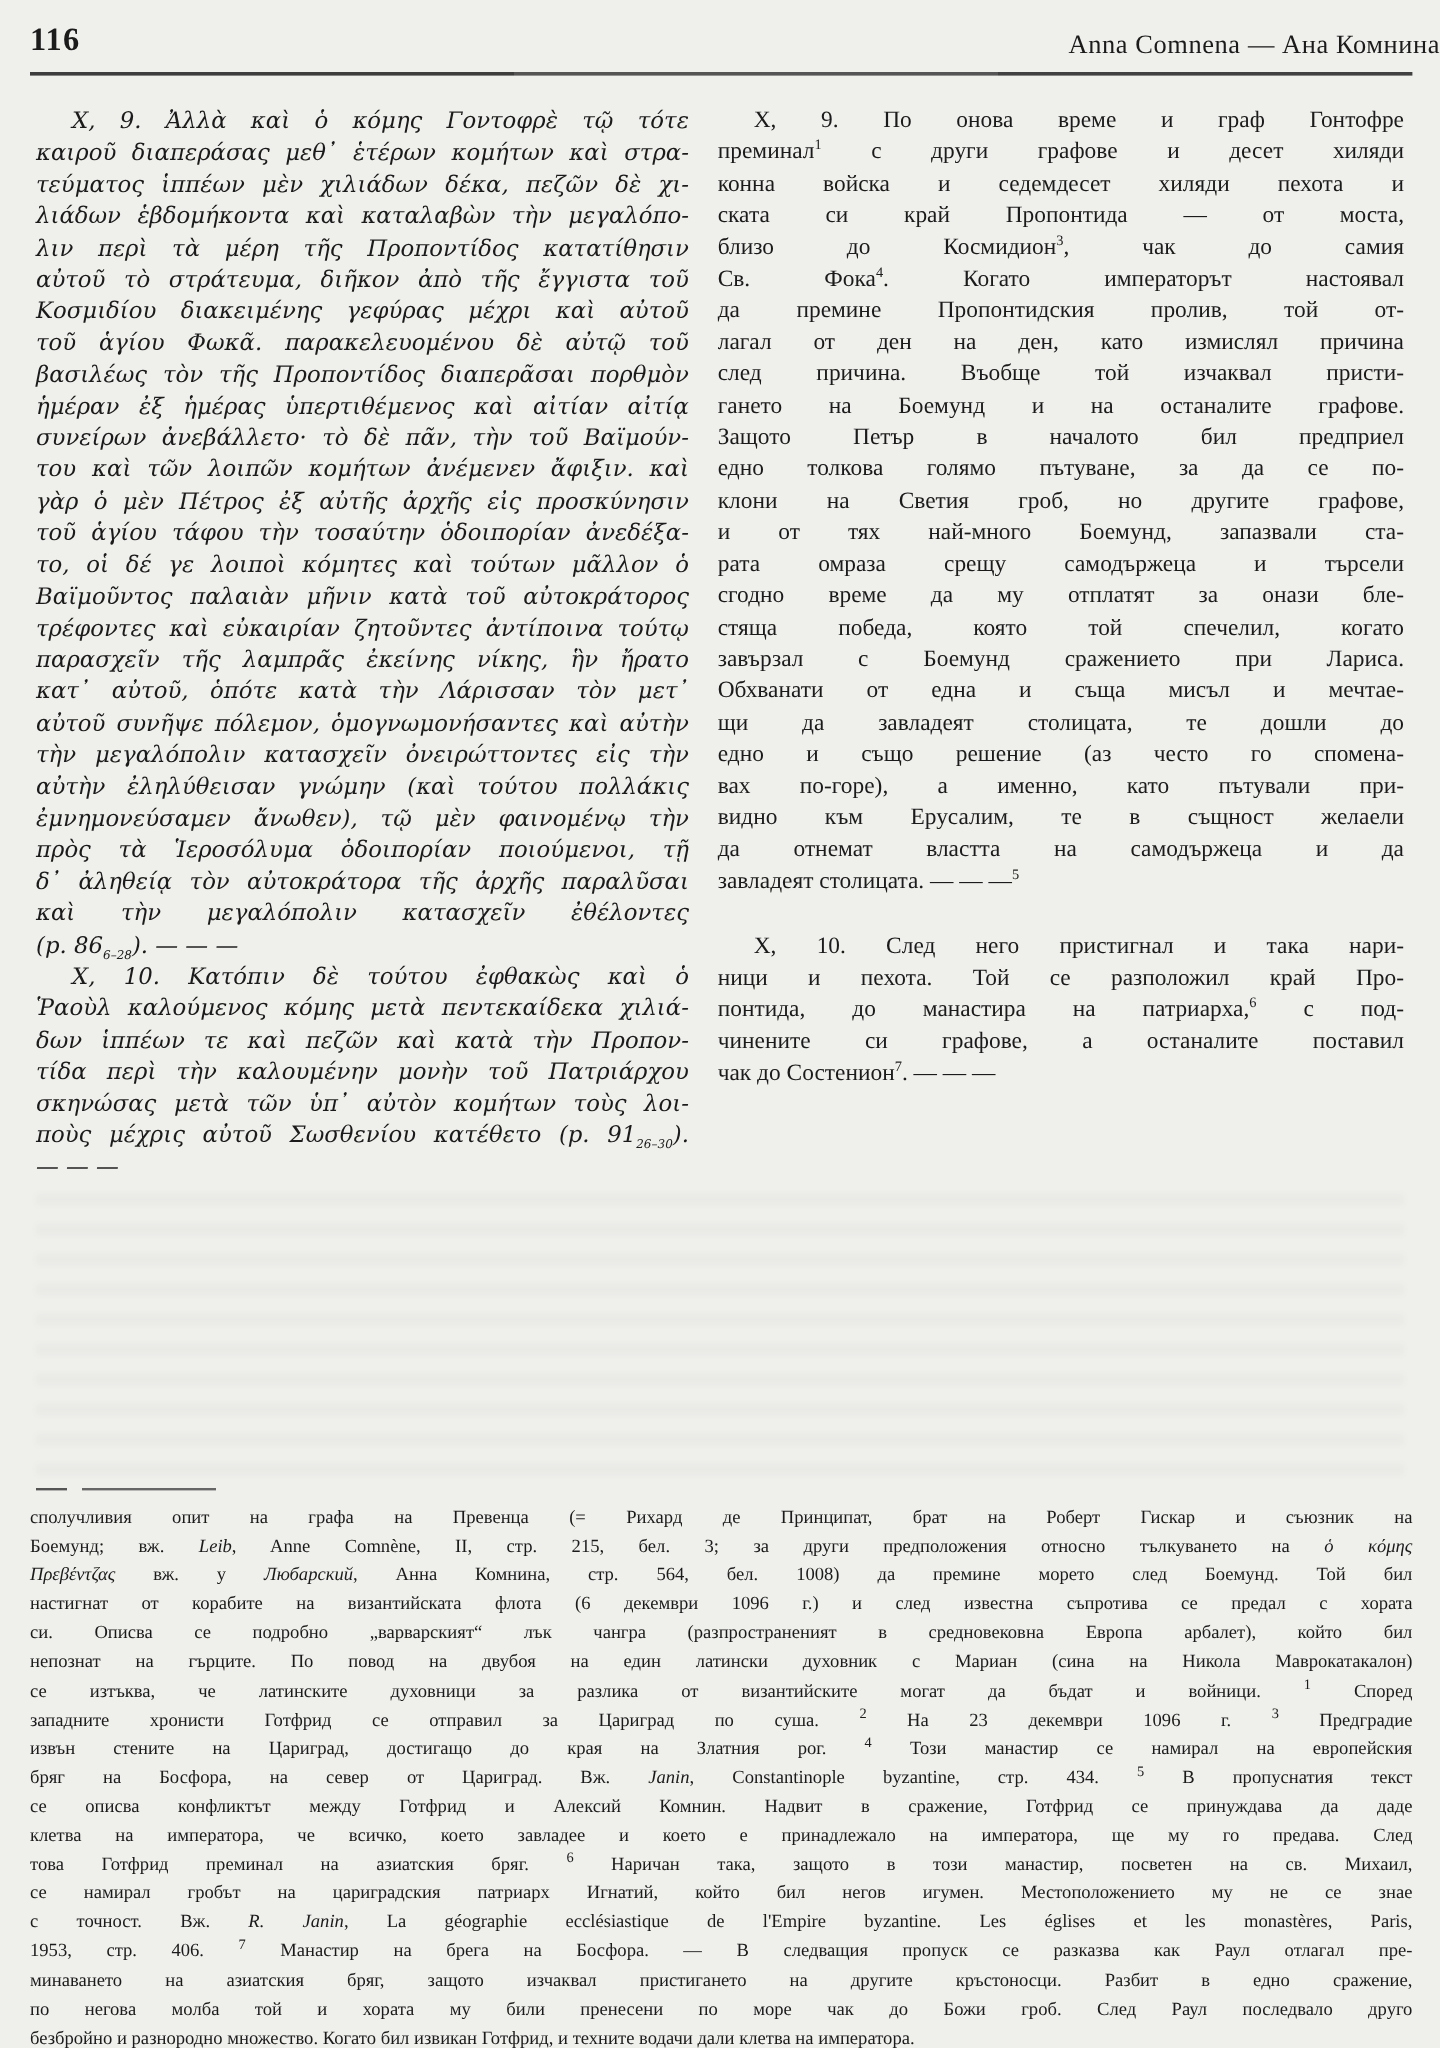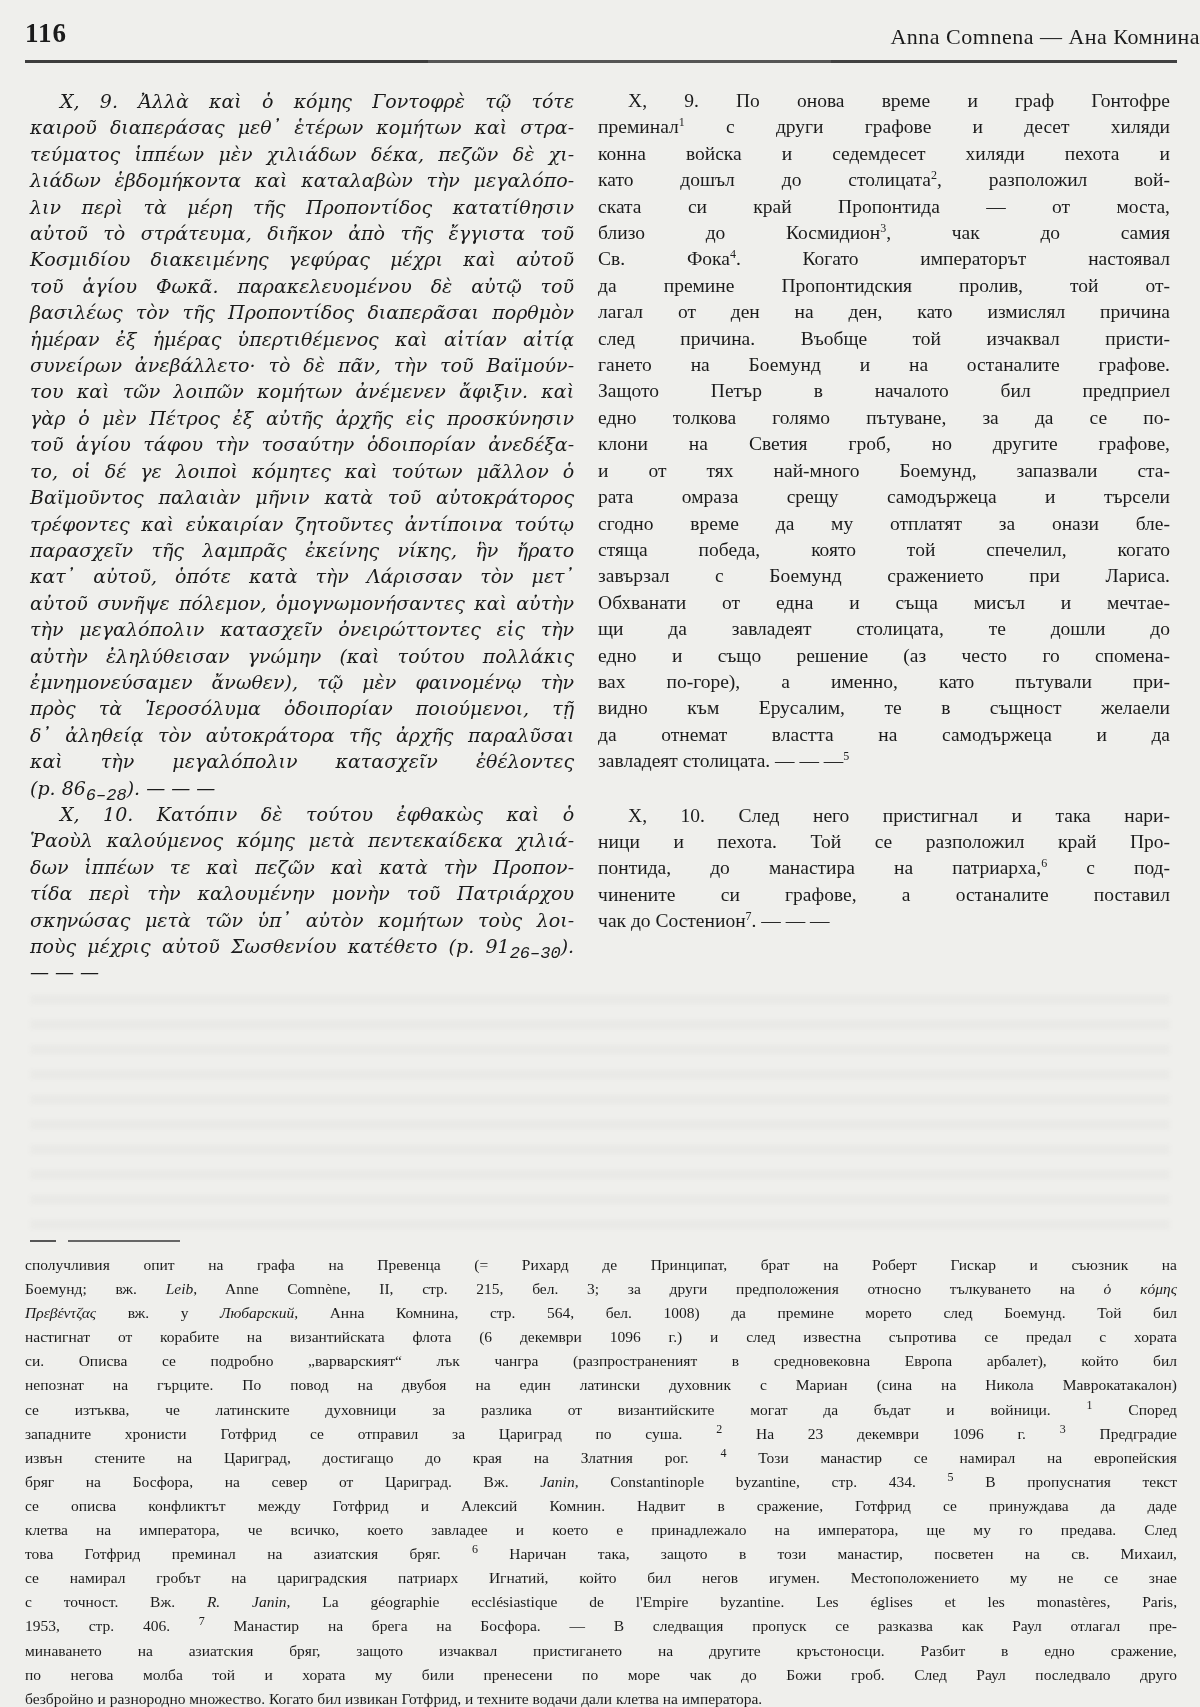--- a/index.html
+++ b/index.html
@@ -47,21 +47,21 @@
   }
   .line{
     text-align:justify;
     text-align-last:justify;
     white-space:nowrap;
   }
   .line.flat{text-align-last:left;}
   .line.indent{text-indent:30px;}
   .para.gap-before{margin-top:28px;}
   sup{font-size:12px;line-height:0;vertical-align:super;}
-  sub{font-size:17px;line-height:0;vertical-align:sub;font-family:Liberation Mono, monospace;}
+  sub{font-size:10px;line-height:0;vertical-align:sub;}
   
   .showthrough{
     position:absolute;top:995px;left:30px;width:1140px;height:235px;
     background:repeating-linear-gradient(180deg,
       rgba(90,90,90,0.07) 0 9px, rgba(0,0,0,0) 9px 25px);
     filter:blur(2.5px);
     opacity:.55;
   }
   
   .footnote-separator{
@@ -122,21 +122,20 @@
           <div class="line">σκηνώσας μετὰ τῶν ὑπ᾿ αὐτὸν κομήτων τοὺς λοι-</div>
           <div class="line">ποὺς μέχρις αὐτοῦ Σωσθενίου κατέθετο (p. 91<sub>26–30</sub>).</div>
           <div class="line flat">— — —</div>
         </div>
     </div>
     <div class="col bulgarian">
       <div class="para">
           <div class="line indent">X, 9. По онова време и граф Гонтофре</div>
           <div class="line">преминал<sup>1</sup> с други графове и десет хиляди</div>
           <div class="line">конна войска и седемдесет хиляди пехота и</div>
-          <div class="line">като дошъл до столицата<sup>2</sup>, разположил вой-</div>
           <div class="line">ската си край Пропонтида — от моста,</div>
           <div class="line">близо до Космидион<sup>3</sup>, чак до самия</div>
           <div class="line">Св. Фока<sup>4</sup>. Когато императорът настоявал</div>
           <div class="line">да премине Пропонтидския пролив, той от-</div>
           <div class="line">лагал от ден на ден, като измислял причина</div>
           <div class="line">след причина. Въобще той изчаквал присти-</div>
           <div class="line">гането на Боемунд и на останалите графове.</div>
           <div class="line">Защото Петър в началото бил предприел</div>
           <div class="line">едно толкова голямо пътуване, за да се по-</div>
           <div class="line">клони на Светия гроб, но другите графове,</div>

